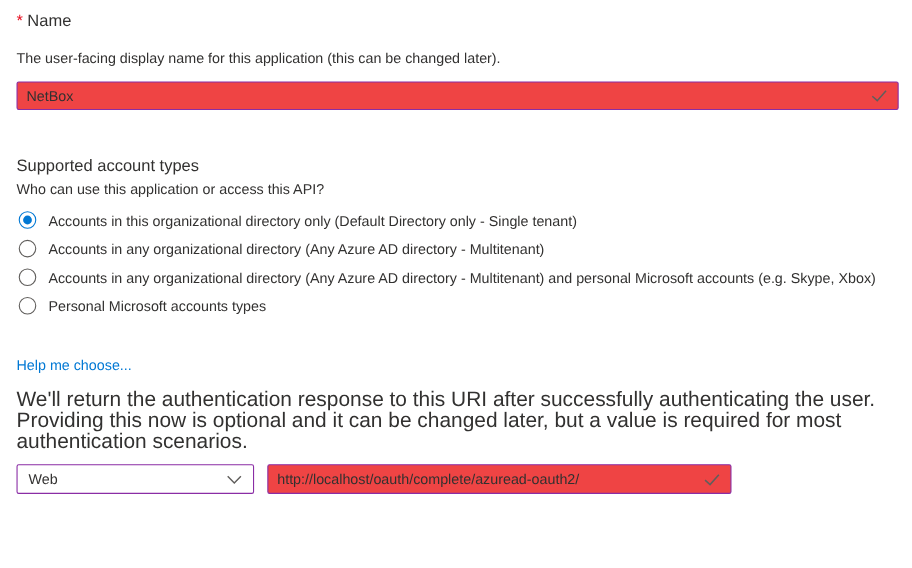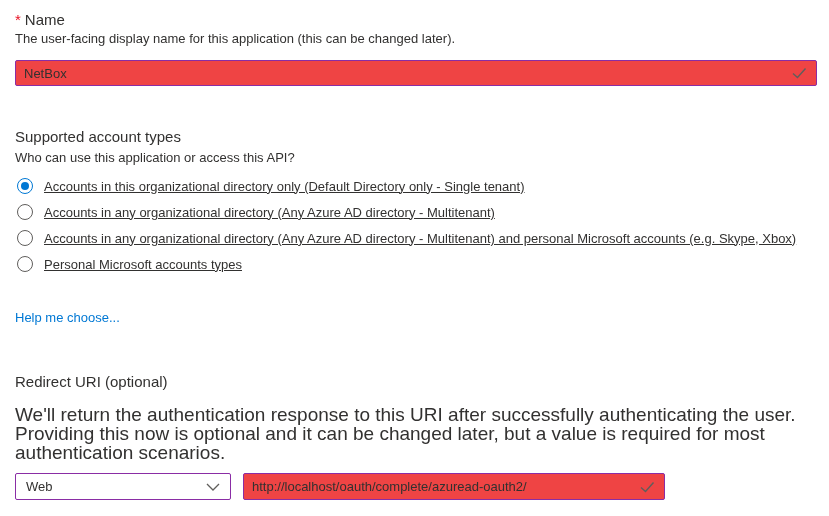--- a/index.html
+++ b/index.html
@@ -12,20 +12,21 @@
   .page { padding: 10px 12px 0 15px; }
 
   .section-label {
     font-size: 15px;
     line-height: 20px;
     color: #323130;
   }
   .req { color: #e81123; margin-right: 4px; }
 
   .field-desc {
+    margin-top: 14px;
     font-size: 13px;
     line-height: 17px;
     color: #323130;
   }
 
   .field-wrap {
     position: relative;
     margin-top: 13px;
     width: 802px;
   }
@@ -56,21 +57,21 @@
   }
   .title-accounts { margin-top: 41px; }
   .title-redirect { margin-top: 46px; }
 
   .question {
     margin-top: 2px;
     font-size: 13px;
     line-height: 17px;
   }
 
-  .radio-group { margin-top: 7px; text-decoration: underline; }
+  .radio-group { margin-top: 7px; }
   .radio-row {
     display: flex;
     align-items: center;
     height: 26px;
     cursor: pointer;
   }
   .radio-circle {
     width: 16px;
     height: 16px;
     min-width: 16px;
@@ -177,21 +178,20 @@
       <span class="radio-circle">
           <span class="radio-dot"></span>
         </span>
       <span class="radio-label">Personal Microsoft accounts types</span>
     </div>
   </div>
 
   <a class="help-link" href="#">Help me choose...</a>
 
   
-  <div class="section-title title-redirect">Redirect URI (optional)</div>
 
   <div class="para">We'll return the authentication response to this URI after successfully authenticating the user. Providing this now is optional and it can be changed later, but a value is required for most authentication scenarios.</div>
 
   <div class="uri-row">
     <div class="dropdown">
       <span class="dropdown-value">Web</span>
       <svg width="14" height="8" viewBox="0 0 14 8">
         <polyline points="1,1 7,7 13,1" fill="none" stroke="#605e5c" stroke-width="1.3"></polyline>
       </svg>
     </div>

